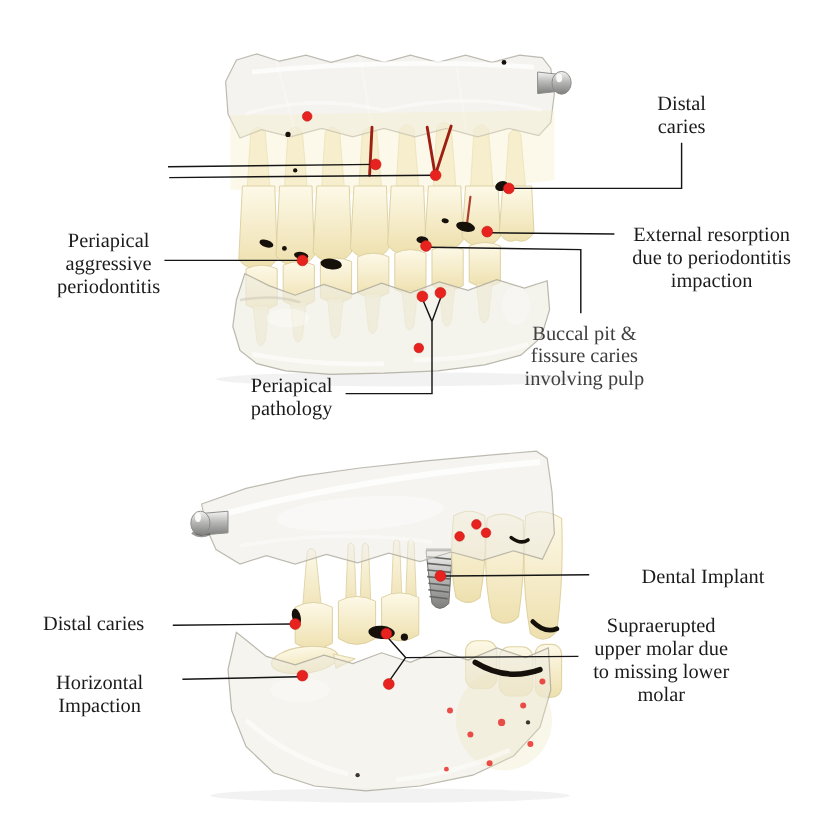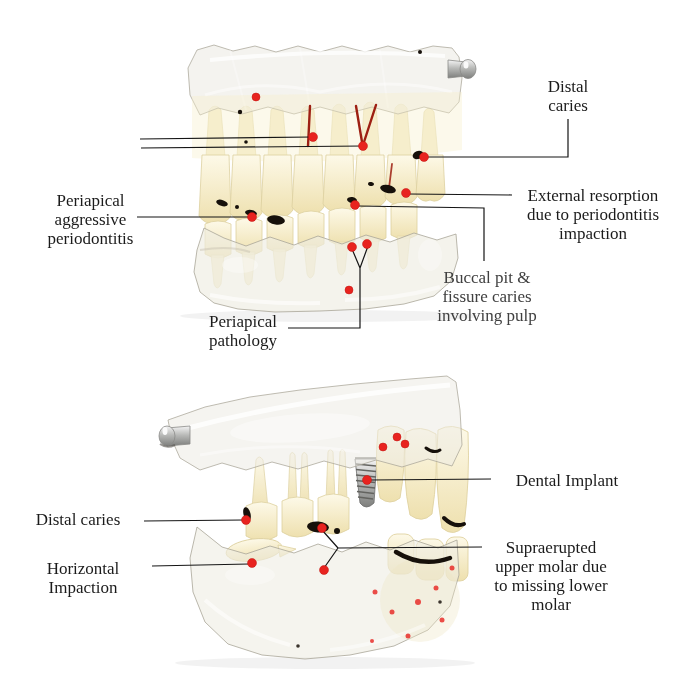--- a/index.html
+++ b/index.html
@@ -1,21 +1,21 @@
 <!DOCTYPE html>
 <html><head>
 <meta charset="utf-8">
 <style>
   html,body{margin:0;padding:0;background:#ffffff;}
   #stage{position:relative;width:700px;height:700px;background:#ffffff;overflow:hidden;
          font-family:"Liberation Serif","DejaVu Serif",serif;}
   #art{position:absolute;left:0;top:0;}
   .label{position:absolute;font-size:17px;line-height:19px;color:#1b1b1b;
          white-space:pre-line;text-align:center;}
-  .label.left{text-align:center;}
+  .label.left{text-align:right;}
 </style>
 </head>
 <body>
 
 <div id="stage" style="background: rgb(255, 255, 255);">
 
 <svg id="art" width="700" height="700" viewBox="0 0 700 700">
   <defs>
     <linearGradient id="tg" x1="0" y1="0" x2="0" y2="1">
       <stop offset="0" stop-color="#fdf9e8"></stop>
@@ -255,18 +255,18 @@
 impaction</div>
   <div class="label" style="left: 419px; top: 268px; width: 136px; color: #404040;">Buccal pit &amp;
 fissure caries
 involving pulp</div>
   <div class="label" style="left: 187px; top: 312px; width: 112px; color: rgb(27, 27, 27);">Periapical
 pathology</div>
   <div class="label left" style="left: 497px; top: 471px; width: 140px; color: rgb(27, 27, 27);">Dental Implant</div>
   <div class="label" style="left: 30px; top: 510px; width: 96px; color: rgb(27, 27, 27);">Distal caries</div>
   <div class="label" style="left: 23px; top: 559px; width: 120px; color: rgb(27, 27, 27); font-family: Liberation Serif, serif;">Horizontal
 Impaction</div>
-  <div class="label" style="left: 479px; top: 538px; width: 144px; color: rgb(27, 27, 27);">Supraerupted
+  <div class="label" style="left: 479px; top: 512px; width: 144px; color: rgb(27, 27, 27);">Supraerupted
 upper molar due
 to missing lower
 molar</div>
 
 </div>
 
 </body></html>

